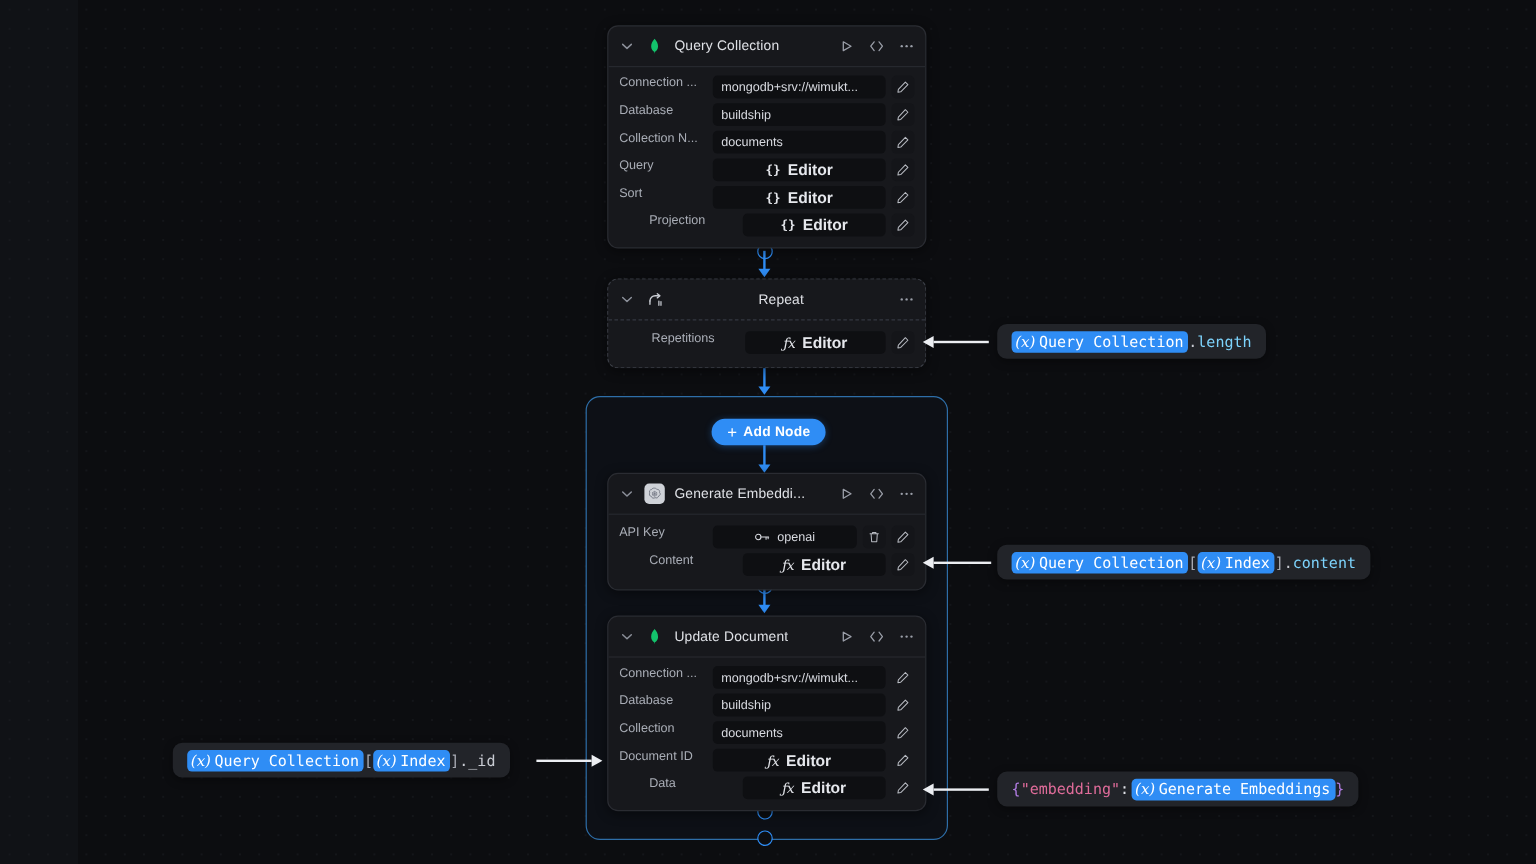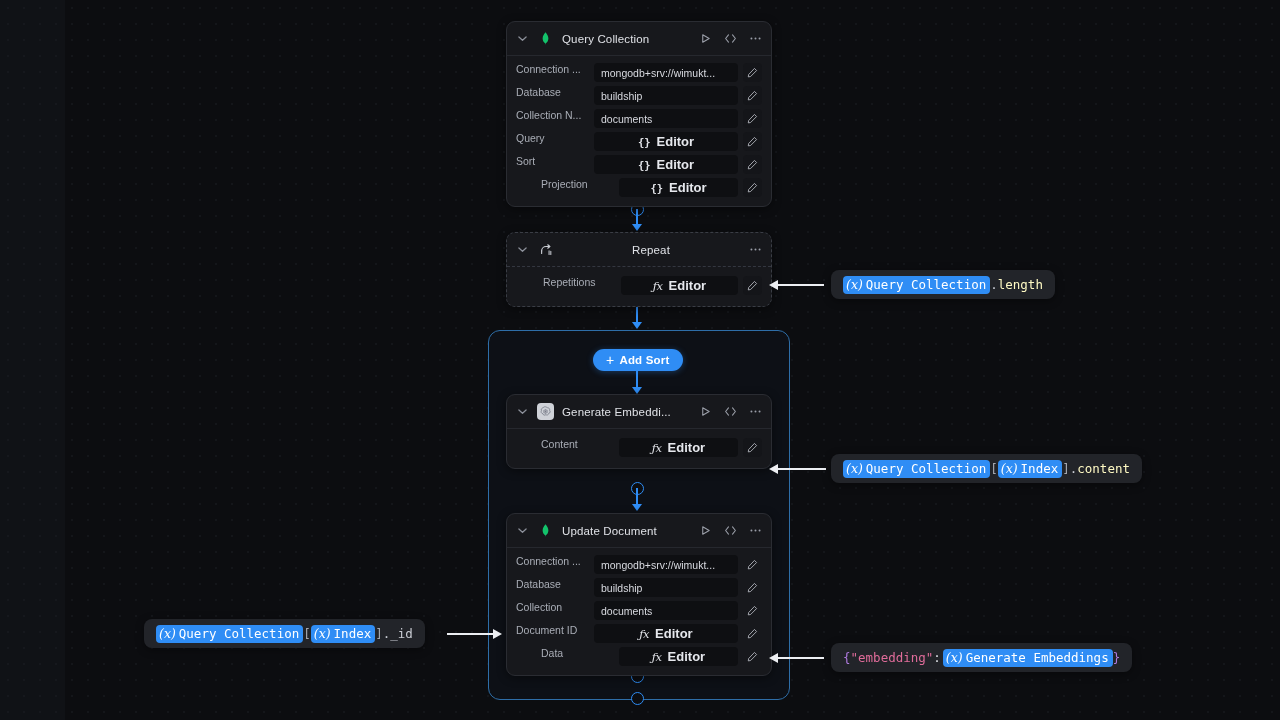--- a/index.html
+++ b/index.html
@@ -180,21 +180,21 @@
     display: inline-flex;
     align-items: baseline;
   }
   .tok .xv {
     font-family: "DejaVu Serif", serif;
     font-style: italic;
     font-size: 12.5px;
     margin-right: 3px;
   }
   .plain { color: #c9ccd3; }
-  .prop { color: #fef9c3; }
+  .prop { color: #7dd3fc; }
   .brack { color: #a8abb3; }
   .brace { color: #b07be0; }
   .str { color: #e06c9a; }
   .colon { color: #dfe1e6; }
 
   
   .ptr { position: absolute; height: 2px; background: #eceef2; }
   .ptr-head {
     position: absolute;
     width: 0; height: 0;
@@ -225,21 +225,21 @@
 
   <div class="port" style="left:631px; top:482px;"></div>
   <div class="conn-line" style="left:636px; top:488px; height:18px;"></div>
   <div class="conn-arrow" style="left:632px; top:504px;"></div>
 
   <div class="port" style="left:631px; top:670px;"></div>
   <div class="port" style="left:631px; top:692px;"></div>
 
   <div class="add-node" style="left:593px; top:349px;">
     <span class="plus">+</span>
-    <span>Add Sort</span>
+    <span>Add Node</span>
   </div>
 
   <div class="node" style="left:506px; top:21px;">
     <div class="node-header">
       <span class="chev">
         <svg width="9" height="9" viewBox="0 0 10 10">
             <path d="M1 3.3 L5 7 L9 3.3" fill="none" stroke="currentColor" stroke-width="1.4" stroke-linecap="round" stroke-linejoin="round"></path>
           </svg>
       </span>
       <span class="node-icon">
@@ -405,20 +405,42 @@
         <span class="hdr-btn">
           <svg width="13" height="13" viewBox="0 0 16 16">
               <circle cx="3" cy="8" r="1.2" fill="currentColor"></circle>
               <circle cx="8" cy="8" r="1.2" fill="currentColor"></circle>
               <circle cx="13" cy="8" r="1.2" fill="currentColor"></circle>
             </svg>
         </span>
       </span>
     </div>
     <div class="node-body" style="padding-top:9px;padding-bottom:11px;">
+      <div class="row">
+        <span class="row-label">API Key</span>
+        <span class="field center">
+          <span style="display:flex;align-items:center;color:#d8dae0;">
+            <svg width="13" height="11" viewBox="0 0 18 12">
+                <circle cx="4" cy="6" r="3.1" fill="none" stroke="currentColor" stroke-width="1.2"></circle>
+                <path d="M7.1 6 H16 M13 6 v2.6 M15.4 6 v2" fill="none" stroke="currentColor" stroke-width="1.2" stroke-linecap="round"></path>
+              </svg>
+          </span>
+          <span>openai</span>
+        </span>
+        <span class="icon-btn">
+          <svg width="11" height="11" viewBox="0 0 14 14">
+              <path d="M2.6 3.6 H11.4 M5.2 3.6 V2.3 H8.8 V3.6 M3.7 3.6 L4.3 12 H9.7 L10.3 3.6" fill="none" stroke="currentColor" stroke-width="1.1" stroke-linejoin="round" stroke-linecap="round"></path>
+            </svg>
+        </span>
+        <span class="icon-btn">
+          <svg width="11" height="11" viewBox="0 0 14 14">
+              <path d="M9.5 1.8 L12.2 4.5 L4.6 12.1 L1.6 12.6 L2.1 9.6 Z" fill="none" stroke="currentColor" stroke-width="1.1" stroke-linejoin="round"></path>
+            </svg>
+        </span>
+      </div>
       <div class="row">
         <span class="row-label">Content</span>
         <span class="field center">
           <span class="fx">ƒx</span>
           <span class="ed">Editor</span>
         </span>
         <span class="icon-btn">
           <svg width="11" height="11" viewBox="0 0 14 14">
               <path d="M9.5 1.8 L12.2 4.5 L4.6 12.1 L1.6 12.6 L2.1 9.6 Z" fill="none" stroke="currentColor" stroke-width="1.1" stroke-linejoin="round"></path>
             </svg>

